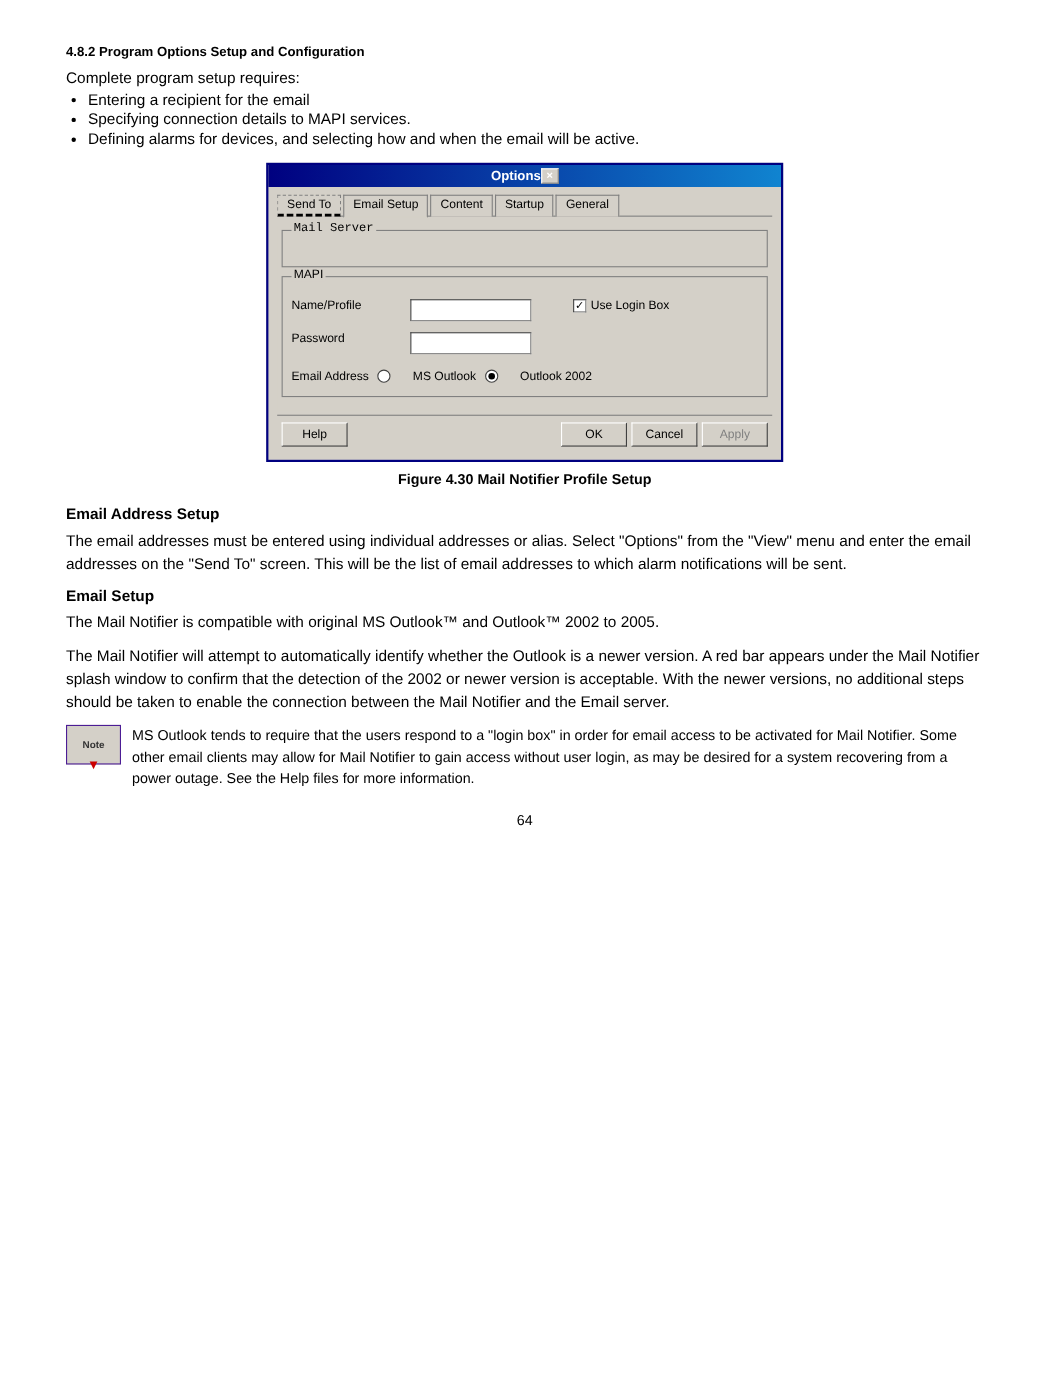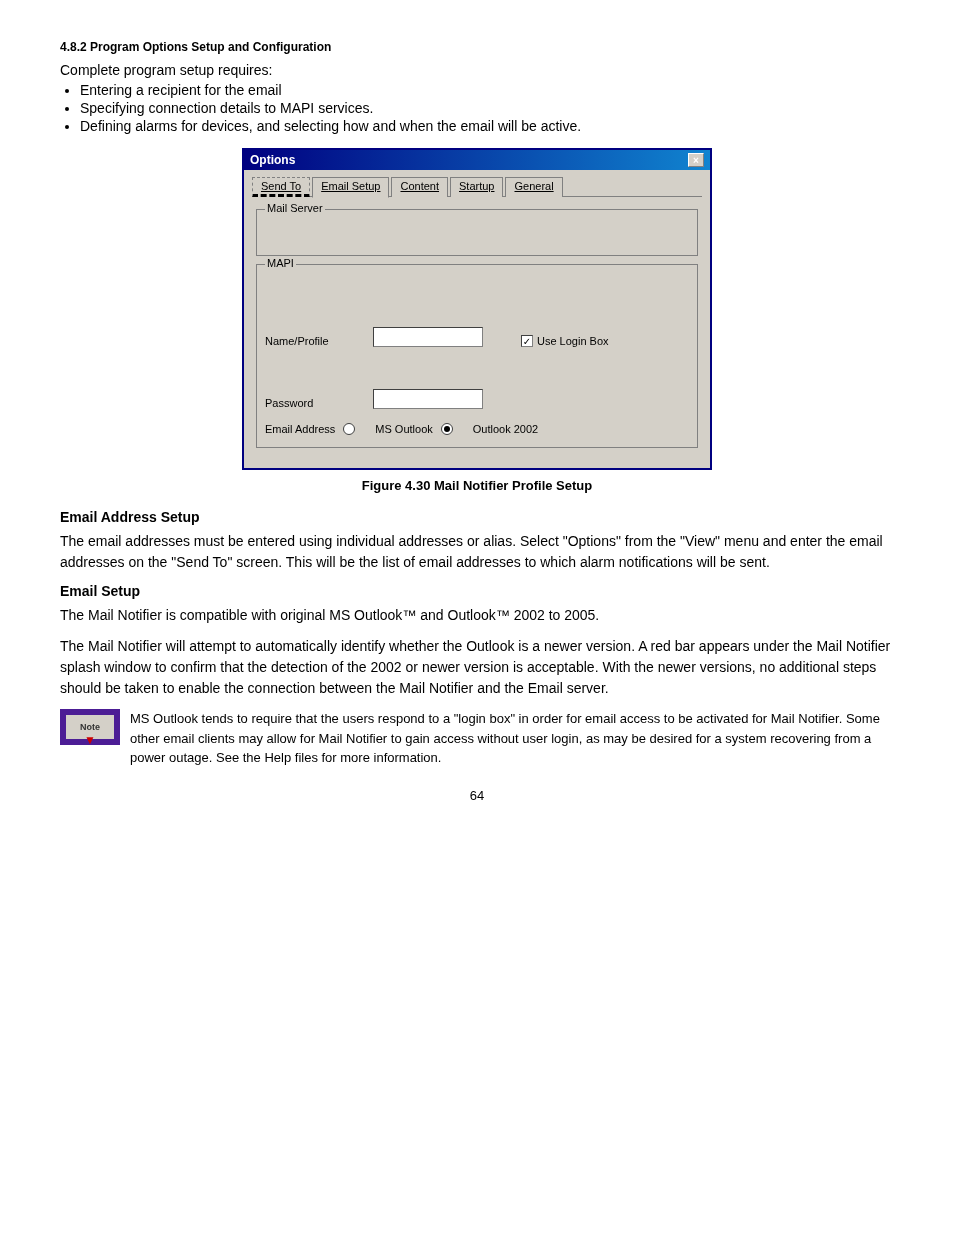--- a/index.html
+++ b/index.html
@@ -48,21 +48,21 @@
       background: #d4d0c8;
       font-family: 'MS Sans Serif', Arial, sans-serif;
       font-size: 12px;
     }
 
     .dialog-titlebar {
       background: linear-gradient(to right, #000080, #1084d0);
       color: white;
       padding: 3px 6px;
       display: flex;
-      justify-content: space-between;
+      justify-content: center;
       align-items: center;
       font-size: 12px;
       font-weight: bold;
     }
 
     .dialog-close-btn {
       background: #d4d0c8;
       border: 1px solid #808080;
       border-top-color: #ffffff;
       border-left-color: #ffffff;
@@ -89,21 +89,20 @@
     .tab {
       padding: 2px 8px;
       border: 1px solid #808080;
       border-bottom: none;
       background: #d4d0c8;
       margin-right: 2px;
       cursor: pointer;
       font-size: 11px;
       position: relative;
       top: 1px;
-      text-decoration: underline;
     }
 
     .tab.active {
       background: #d4d0c8;
       border-bottom: 1px solid #d4d0c8;
       font-weight: normal;
       z-index: 1;
       margin-bottom: -1px;
     }
 
@@ -128,33 +127,33 @@
     .group-box-label {
       position: absolute;
       top: -8px;
       left: 8px;
       background: #d4d0c8;
       padding: 0 2px;
       font-size: 11px;
     }
 
     .mail-server-group {
-      height: 47px;
+      height: 34px;
+      font-family: Liberation Mono, monospace;
     }
 
     .mapi-group {
       padding-top: 20px;
     }
 
     .mapi-row {
       display: flex;
-      align-items: flex-end;
+      align-items: flex-start;
       margin-bottom: 10px;
       gap: 18px;
-      margin-top: 42px;
     }
 
     .mapi-label {
       width: 90px;
       font-size: 11px;
     }
 
     .mapi-input {
       width: 110px;
       height: 20px;
@@ -277,24 +276,24 @@
     
     .note-box {
       display: flex;
       gap: 10px;
       margin-top: 10px;
       margin-bottom: 10px;
     }
 
     .note-icon {
       flex-shrink: 0;
-      width: 60px;
+      width: 50px;
       height: 36px;
       background: #d4d0c8;
-      border: 6px solid #4c1d95;
+      border: 1px solid #4c1d95;
       display: flex;
       align-items: center;
       justify-content: center;
       font-size: 9px;
       font-weight: bold;
       color: #333;
       position: relative;
       flex-direction: column;
     }
 
@@ -380,20 +379,26 @@
             </div>
             <div class="radio-group">
               <div class="radio-win checked"></div>
               <span>Outlook 2002</span>
             </div>
           </div>
         </div>
 
       </div>
 
+      <div class="dialog-buttons">
+        <button class="dialog-btn">Help</button>
+        <button class="dialog-btn">OK</button>
+        <button class="dialog-btn">Cancel</button>
+        <button class="dialog-btn disabled">Apply</button>
+      </div>
 
     </div>
   </div>
 </div>
 
 <p class="figure-caption">Figure 4.30  Mail Notifier Profile Setup</p>
 
 <h3 class="subsection-title">Email Address Setup</h3>
 <p class="body-paragraph">The email addresses must be entered using individual addresses or alias. Select "Options" from the "View" menu and enter the email addresses on the "Send To" screen. This will be the list of email addresses to which alarm notifications will be sent.</p>
 

